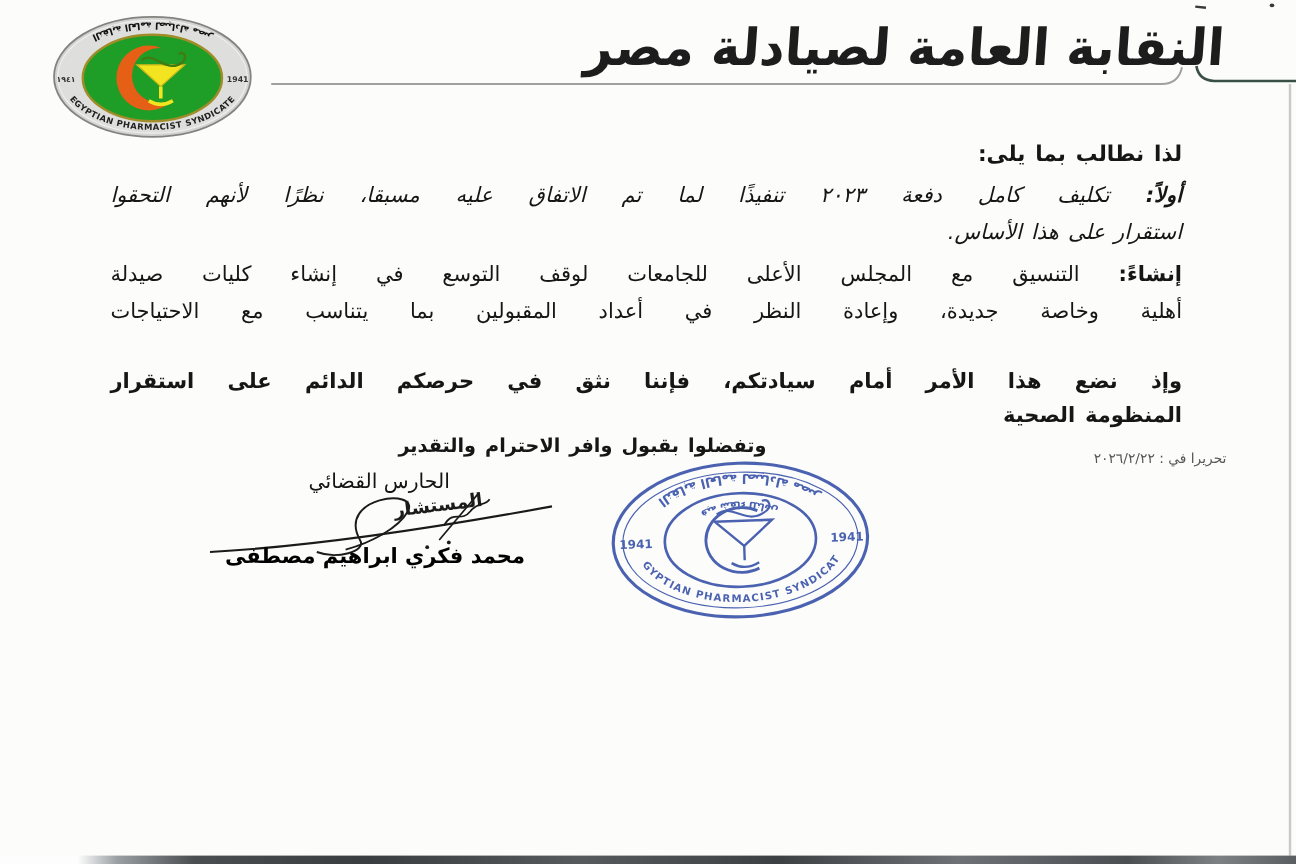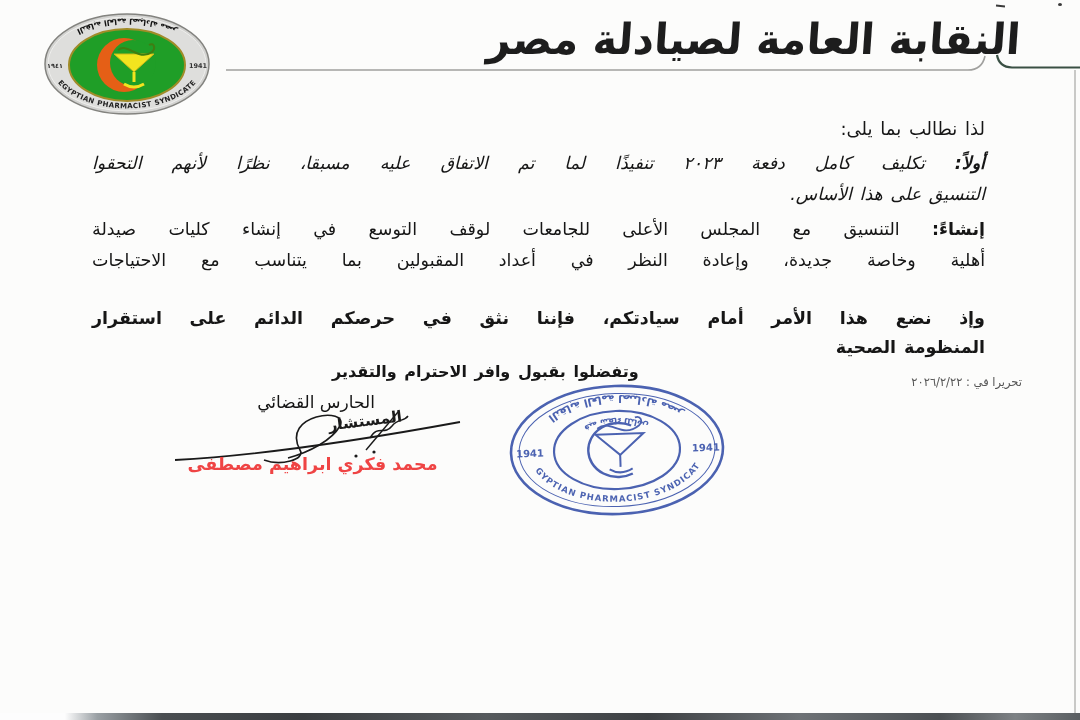--- a/index.html
+++ b/index.html
@@ -27,40 +27,40 @@
     left:0;top:713px;width:1080px;height:7px;
     background:linear-gradient(90deg,#fdfdfd 0%,#fdfdfd 6%,#9aa0a4 9%,#4a4e51 15%,#3a3d40 28%,#565a5d 45%,#3d4043 60%,#6e7276 74%,#4b4f52 87%,#7d8184 94%,#5a5e61 100%);
   }
   .bodytext{
     left:92px;width:893px;color:#161616;
     font-size:17.5px;line-height:31px;word-spacing:2px;
     direction:rtl;text-align:right;
   }
   .jline{text-align:justify;text-align-last:justify;}
   .lead{font-weight:bold;}
-  #heading{top:116px;font-weight:normal;font-size:18px;line-height:26px;}
+  #heading{top:116px;font-weight:bold;font-size:18px;line-height:26px;}
   #para1{top:148px;font-style:italic;}
   #para2{top:214px;}
   #para3{top:304px;font-weight:bold;line-height:29px;}
   #salutation{
     left:332px;top:362px;font-size:16px;font-weight:bold;
     color:#161616;white-space:nowrap;direction:rtl;word-spacing:2px;
   }
   #dateline{
     left:848px;top:375px;width:174px;font-size:11.5px;color:#555;
     direction:rtl;text-align:right;
   }
   
   #sig-title{left:225px;top:392px;width:182px;text-align:center;
     font-size:17px;font-weight:normal;color:#141414;direction:rtl;white-space:nowrap;}
   #sig-scrawl{left:160px;top:400px;width:310px;height:75px;}
   #sig-rank{left:328px;top:412px;font-size:15.5px;font-weight:bold;color:#1b1b1b;
     transform:rotate(-7deg);direction:rtl;white-space:nowrap;}
   #sig-name{left:150px;top:454px;width:325px;text-align:center;
-    font-size:17.5px;font-weight:bold;color:#ef4444;direction:rtl;white-space:nowrap;}
+    font-size:17.5px;font-weight:bold;color:#000000;direction:rtl;white-space:nowrap;}
   
   #stamp{left:504px;top:380px;width:226px;height:140px;opacity:.92;transform:rotate(-2deg);}
   svg text{font-family:"DejaVu Sans","Liberation Sans",sans-serif;}
 </style>
 </head>
 <body>
 
 <div class="abs" id="letter-page" style="left:0;top:0;width:1080px;height:720px;">
 
   <svg id="logo" class="abs" viewBox="0 0 170 105">
@@ -93,21 +93,21 @@
   </svg>
   <div id="speck1" class="abs speck"></div>
   <div id="speck2" class="abs speck"></div>
   <div id="right-edge-line" class="abs"></div>
   <div id="bottom-bar" class="abs"></div>
 
   <div id="heading" class="abs bodytext">لذا نطالب بما يلى:</div>
 
   <div id="para1" class="abs bodytext">
     <div class="jline"><span class="lead">أولاً:</span> <span>تكليف كامل دفعة ٢٠٢٣ تنفيذًا لما تم الاتفاق عليه مسبقا، نظرًا لأنهم التحقوا</span></div>
-    <div>التنسيق على هذا الأساس.</div>
+    <div>استقرار على هذا الأساس.</div>
   </div>
 
   <div id="para2" class="abs bodytext">
     <div class="jline"><span class="lead">إنشاءً:</span> <span>التنسيق مع المجلس الأعلى للجامعات لوقف التوسع في إنشاء كليات صيدلة</span></div>
     <div class="jline">أهلية وخاصة جديدة، وإعادة النظر في أعداد المقبولين بما يتناسب مع الاحتياجات</div>
   </div>
 
   <div id="para3" class="abs bodytext">
     <div class="jline">وإذ نضع هذا الأمر أمام سيادتكم، فإننا نثق في حرصكم الدائم على استقرار</div>
     <div>المنظومة الصحية</div>

